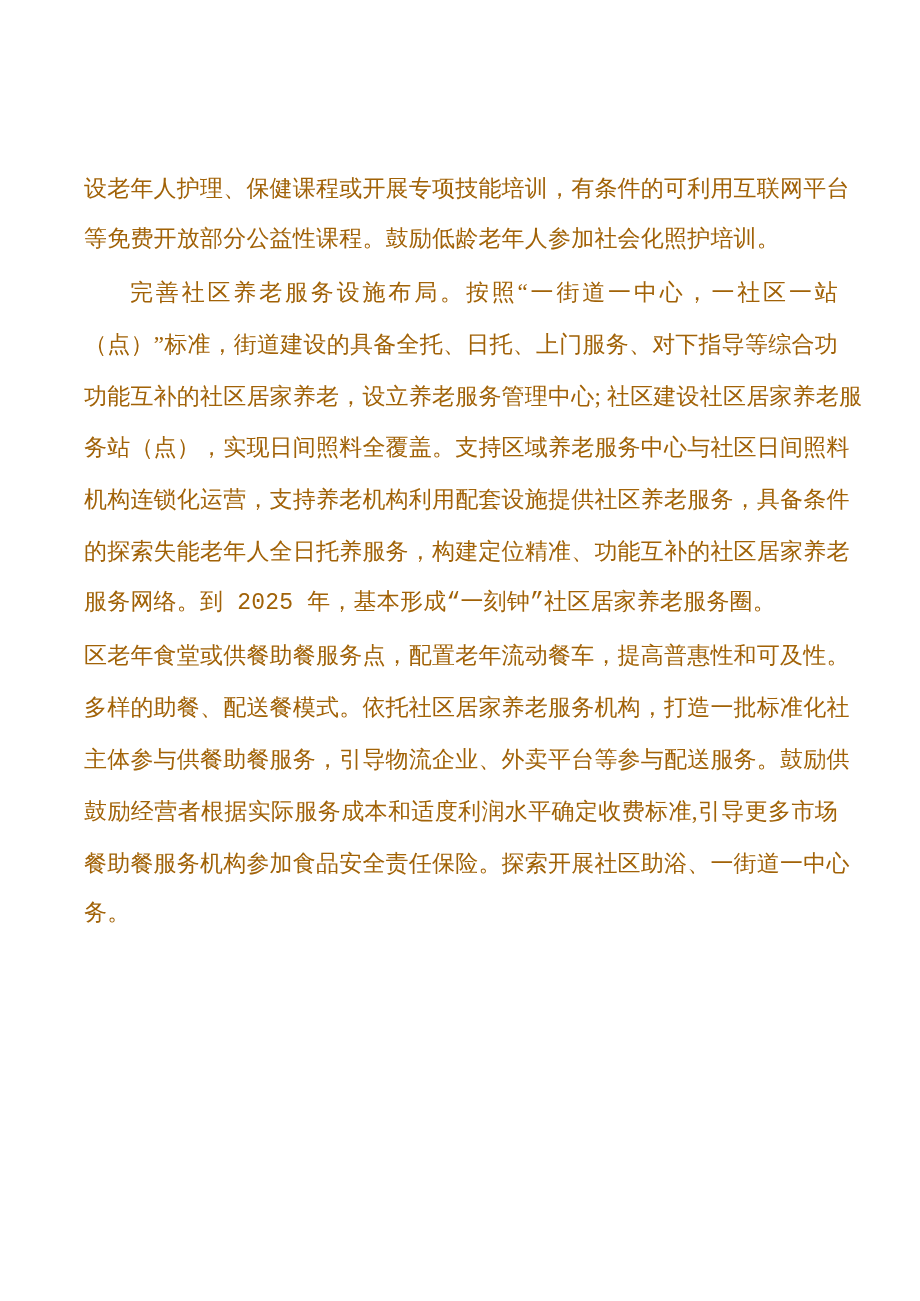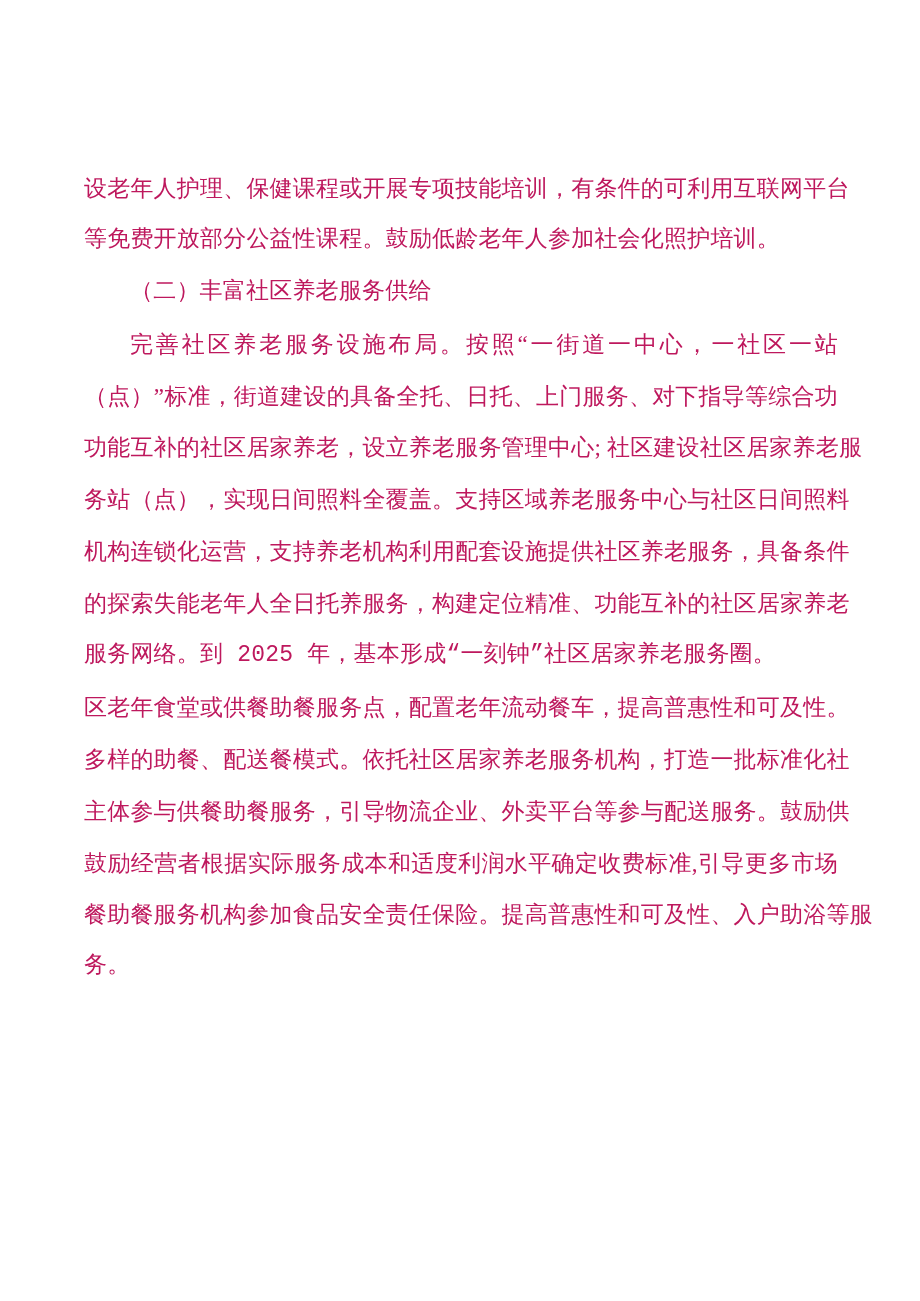--- a/index.html
+++ b/index.html
@@ -13,21 +13,21 @@
     height: 1301px;
     background: #ffffff;
     overflow: hidden;
     font-family: "Liberation Serif", "DejaVu Serif", serif;
   }
   .text-block {
     position: absolute;
     left: 84px;
     top: 163px;
     width: 754px;
-    color: #be185d;
+    color: #a16207;
     font-size: 23px;
   }
   .ln {
     height: 51.9px;
     line-height: 51.9px;
     white-space: nowrap;
     text-align: justify;
     text-align-last: justify;
     letter-spacing: 0.2px;
   }
@@ -39,28 +39,27 @@
     text-indent: 2em;
   }
 </style>
 </head>
 <body>
 
 <div class="page">
   <div class="text-block">
     <div class="ln">设老年人护理、保健课程或开展专项技能培训，有条件的可利用互联网平台</div>
     <div class="ln end">等免费开放部分公益性课程。鼓励低龄老年人参加社会化照护培训。</div>
-    <div class="ln ind end">（二）丰富社区养老服务供给</div>
     <div class="ln ind">完善社区养老服务设施布局。按照“一街道一中心，一社区一站</div>
     <div class="ln">（点）”标准，街道建设的具备全托、日托、上门服务、对下指导等综合功</div>
     <div class="ln">功能互补的社区居家养老，设立养老服务管理中心; 社区建设社区居家养老服</div>
     <div class="ln">务站（点），实现日间照料全覆盖。支持区域养老服务中心与社区日间照料</div>
     <div class="ln">机构连锁化运营，支持养老机构利用配套设施提供社区养老服务，具备条件</div>
     <div class="ln">的探索失能老年人全日托养服务，构建定位精准、功能互补的社区居家养老</div>
     <div class="ln end">服务网络。到 2025 年，基本形成“一刻钟”社区居家养老服务圈。</div>
     <div class="ln">区老年食堂或供餐助餐服务点，配置老年流动餐车，提高普惠性和可及性。</div>
     <div class="ln">多样的助餐、配送餐模式。依托社区居家养老服务机构，打造一批标准化社</div>
     <div class="ln">主体参与供餐助餐服务，引导物流企业、外卖平台等参与配送服务。鼓励供</div>
     <div class="ln">鼓励经营者根据实际服务成本和适度利润水平确定收费标准,引导更多市场</div>
-    <div class="ln">餐助餐服务机构参加食品安全责任保险。提高普惠性和可及性、入户助浴等服</div>
+    <div class="ln">餐助餐服务机构参加食品安全责任保险。探索开展社区助浴、一街道一中心</div>
     <div class="ln end">务。</div>
   </div>
 </div>
 
 </body></html>

